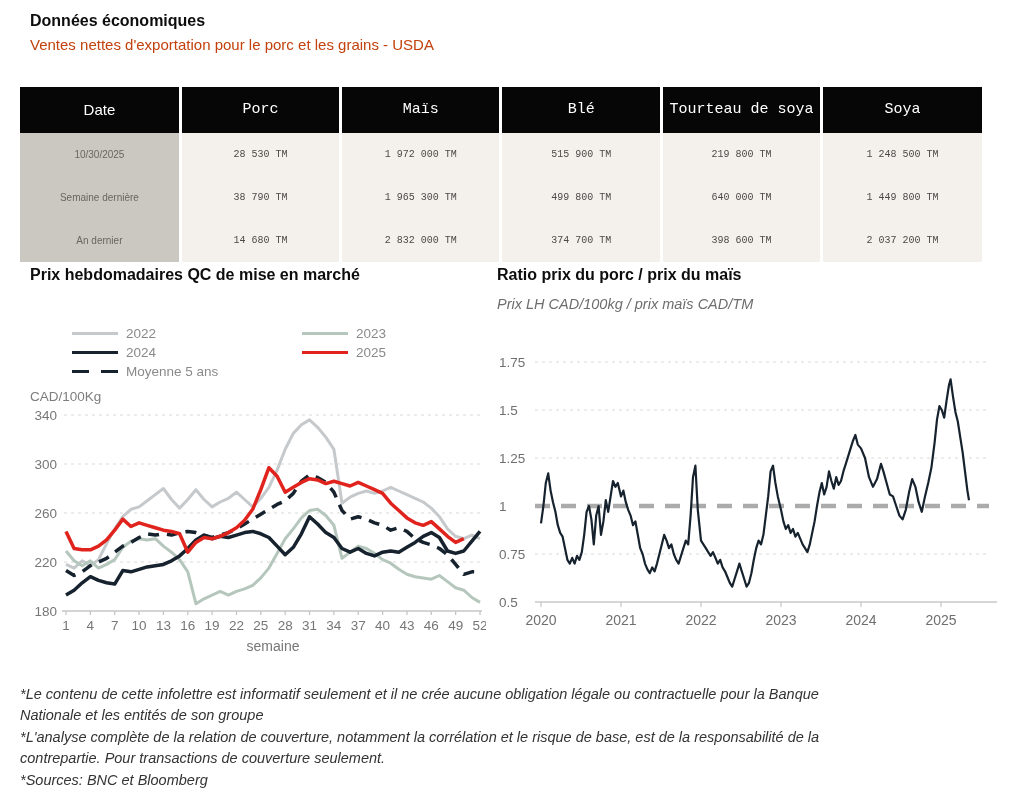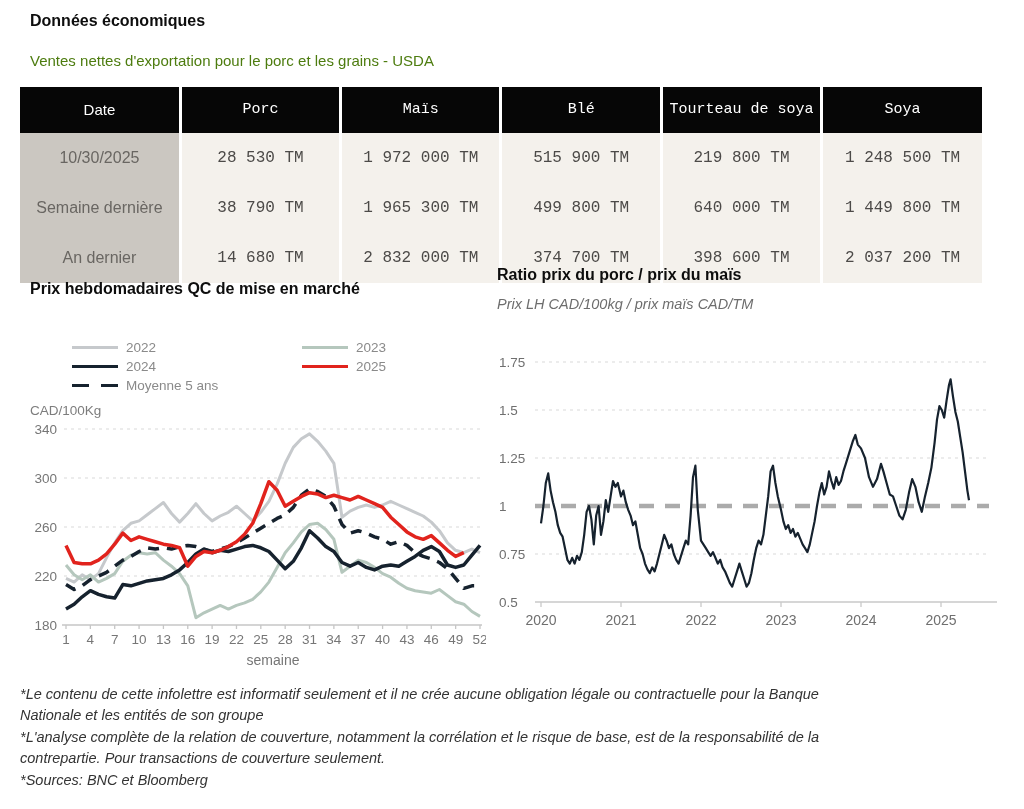--- a/index.html
+++ b/index.html
@@ -2,37 +2,37 @@
 <html><head>
 <meta charset="utf-8">
 <style>
   * { margin:0; padding:0; box-sizing:border-box; }
   html,body { background:#ffffff; }
   .page {
     position:relative; width:1024px; height:809px; background:#ffffff;
     font-family:"Liberation Sans", sans-serif; overflow:hidden;
   }
   .page-title { position:absolute; left:30px; top:12px; font-size:16px; font-weight:bold; color:#0d0d0d; }
-  .page-subtitle { position:absolute; left:30px; top:52px; font-size:15px; color:#4d7c0f; }
+  .page-subtitle { position:absolute; left:30px; top:36px; font-size:15px; color:#c2410c; }
 
   
   .export-table { position:absolute; left:20px; top:87px; width:962px; border-collapse:collapse; table-layout:fixed; }
   .export-table th {
     background:#060606; color:#ffffff; font-size:15px; font-weight:normal;
     text-align:center; vertical-align:middle; height:46px; line-height:1.2; padding:2px 6px;
   }
   .export-table td {
-    font-size:16px; text-align:center; vertical-align:middle; height:28px; padding:16px 6px;
+    font-size:10px; text-align:center; vertical-align:middle; height:28px; padding:16px 6px;
   }
   .export-table th + th, .export-table td + td { border-left:3px solid #ffffff;font-family:Liberation Mono, monospace; }
   .export-table td.date-cell { background:#cbc7c1; color:#696662; }
   .export-table td.val-cell { background:#f4f1ec; color:#4c4a48;margin-left:20px; }
 
   
-  .chart-block-left  { position:absolute; left:30px;  top:280px; width:456px; }
+  .chart-block-left  { position:absolute; left:30px;  top:266px; width:456px; }
   .chart-block-right { position:absolute; left:497px; top:266px; width:512px; }
   .chart-title { font-size:16px; font-weight:bold; color:#0d0d0d; }
   .chart-subtitle { margin-top:12px; font-size:14.5px; font-style:italic; color:#6d6d6d; }
 
   .legend { margin-top:40px; margin-left:42px; display:grid; grid-template-columns:230px 1fr; grid-auto-flow:column; grid-template-rows:repeat(3,19px); }
   .legend-item { display:flex; align-items:center; font-size:13.5px; color:#8a8a8a; }
   .legend-item .sw { display:inline-block; width:46px; margin-right:8px; flex:0 0 46px; }
 
   .unit-label { margin-top:8px; font-size:13.5px; color:#7d7d7d; }
   .left-svg { display:block; margin-top:2px; }

